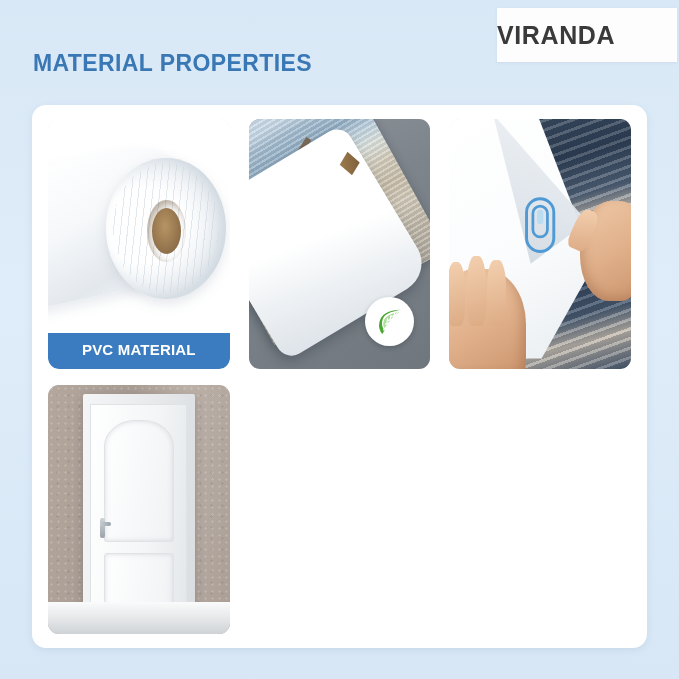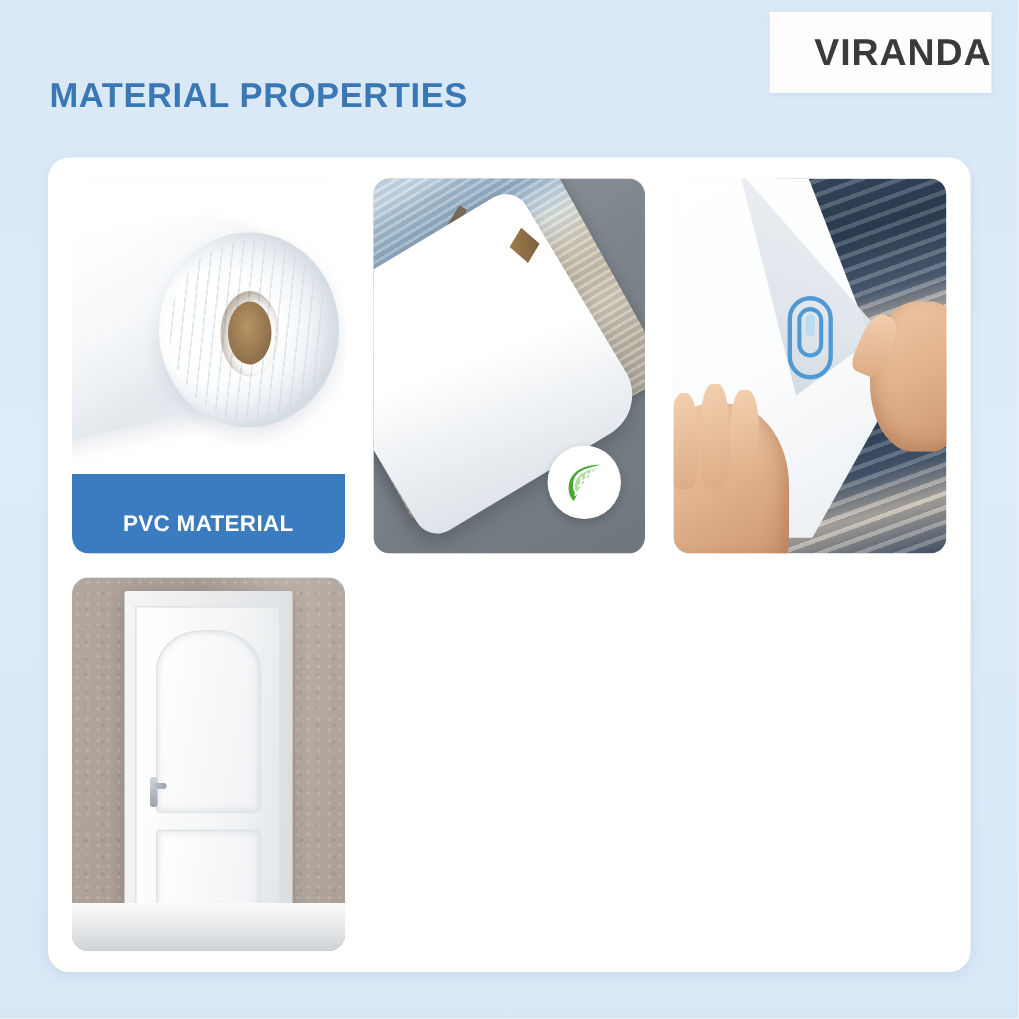--- a/index.html
+++ b/index.html
@@ -18,27 +18,27 @@
     width: 679px;
     height: 679px;
     background: linear-gradient(180deg, #d9e8f6 0%, #dfecf9 45%, #d7e7f6 100%);
     box-sizing: border-box;
   }
 
   
   .logo-box {
     position: absolute;
     top: 8px;
-    right: 18px;
-    width: 148px;
+    right: 2px;
+    width: 180px;
     height: 54px;
     background: #fdfdfd;
     display: flex;
     align-items: center;
-    justify-content: flex-end;
+    justify-content: flex-start;
     box-shadow: 0 1px 3px rgba(80,110,140,0.10);
   }
   .logo-text {
     font-size: 25px;
     font-weight: bold;
     letter-spacing: 0.6px;
     color: #3a3a3a;
     font-family: "Liberation Sans", sans-serif;
   }
   .page-title {
@@ -90,21 +90,21 @@
   }
   .tile-label {
     flex: 0 0 auto;
     background: #3a7cbf;
     color: #ffffff;
     text-align: center;
     font-size: 15px;
     font-weight: bold;
     letter-spacing: 0.2px;
     line-height: 1.08;
-    padding: 26px 4px 10px;
+    padding: 9px 4px 10px;
     min-height: 20px;
     display: flex;
     align-items: center;
     justify-content: center;
     border-bottom-left-radius: 11px;
     border-bottom-right-radius: 11px;
     box-sizing: border-box;
   }
   .tile-label.two-line { padding: 5px 4px 7px; }
   .tile-label span { display: block; width: 100%; white-space: pre-line; }

